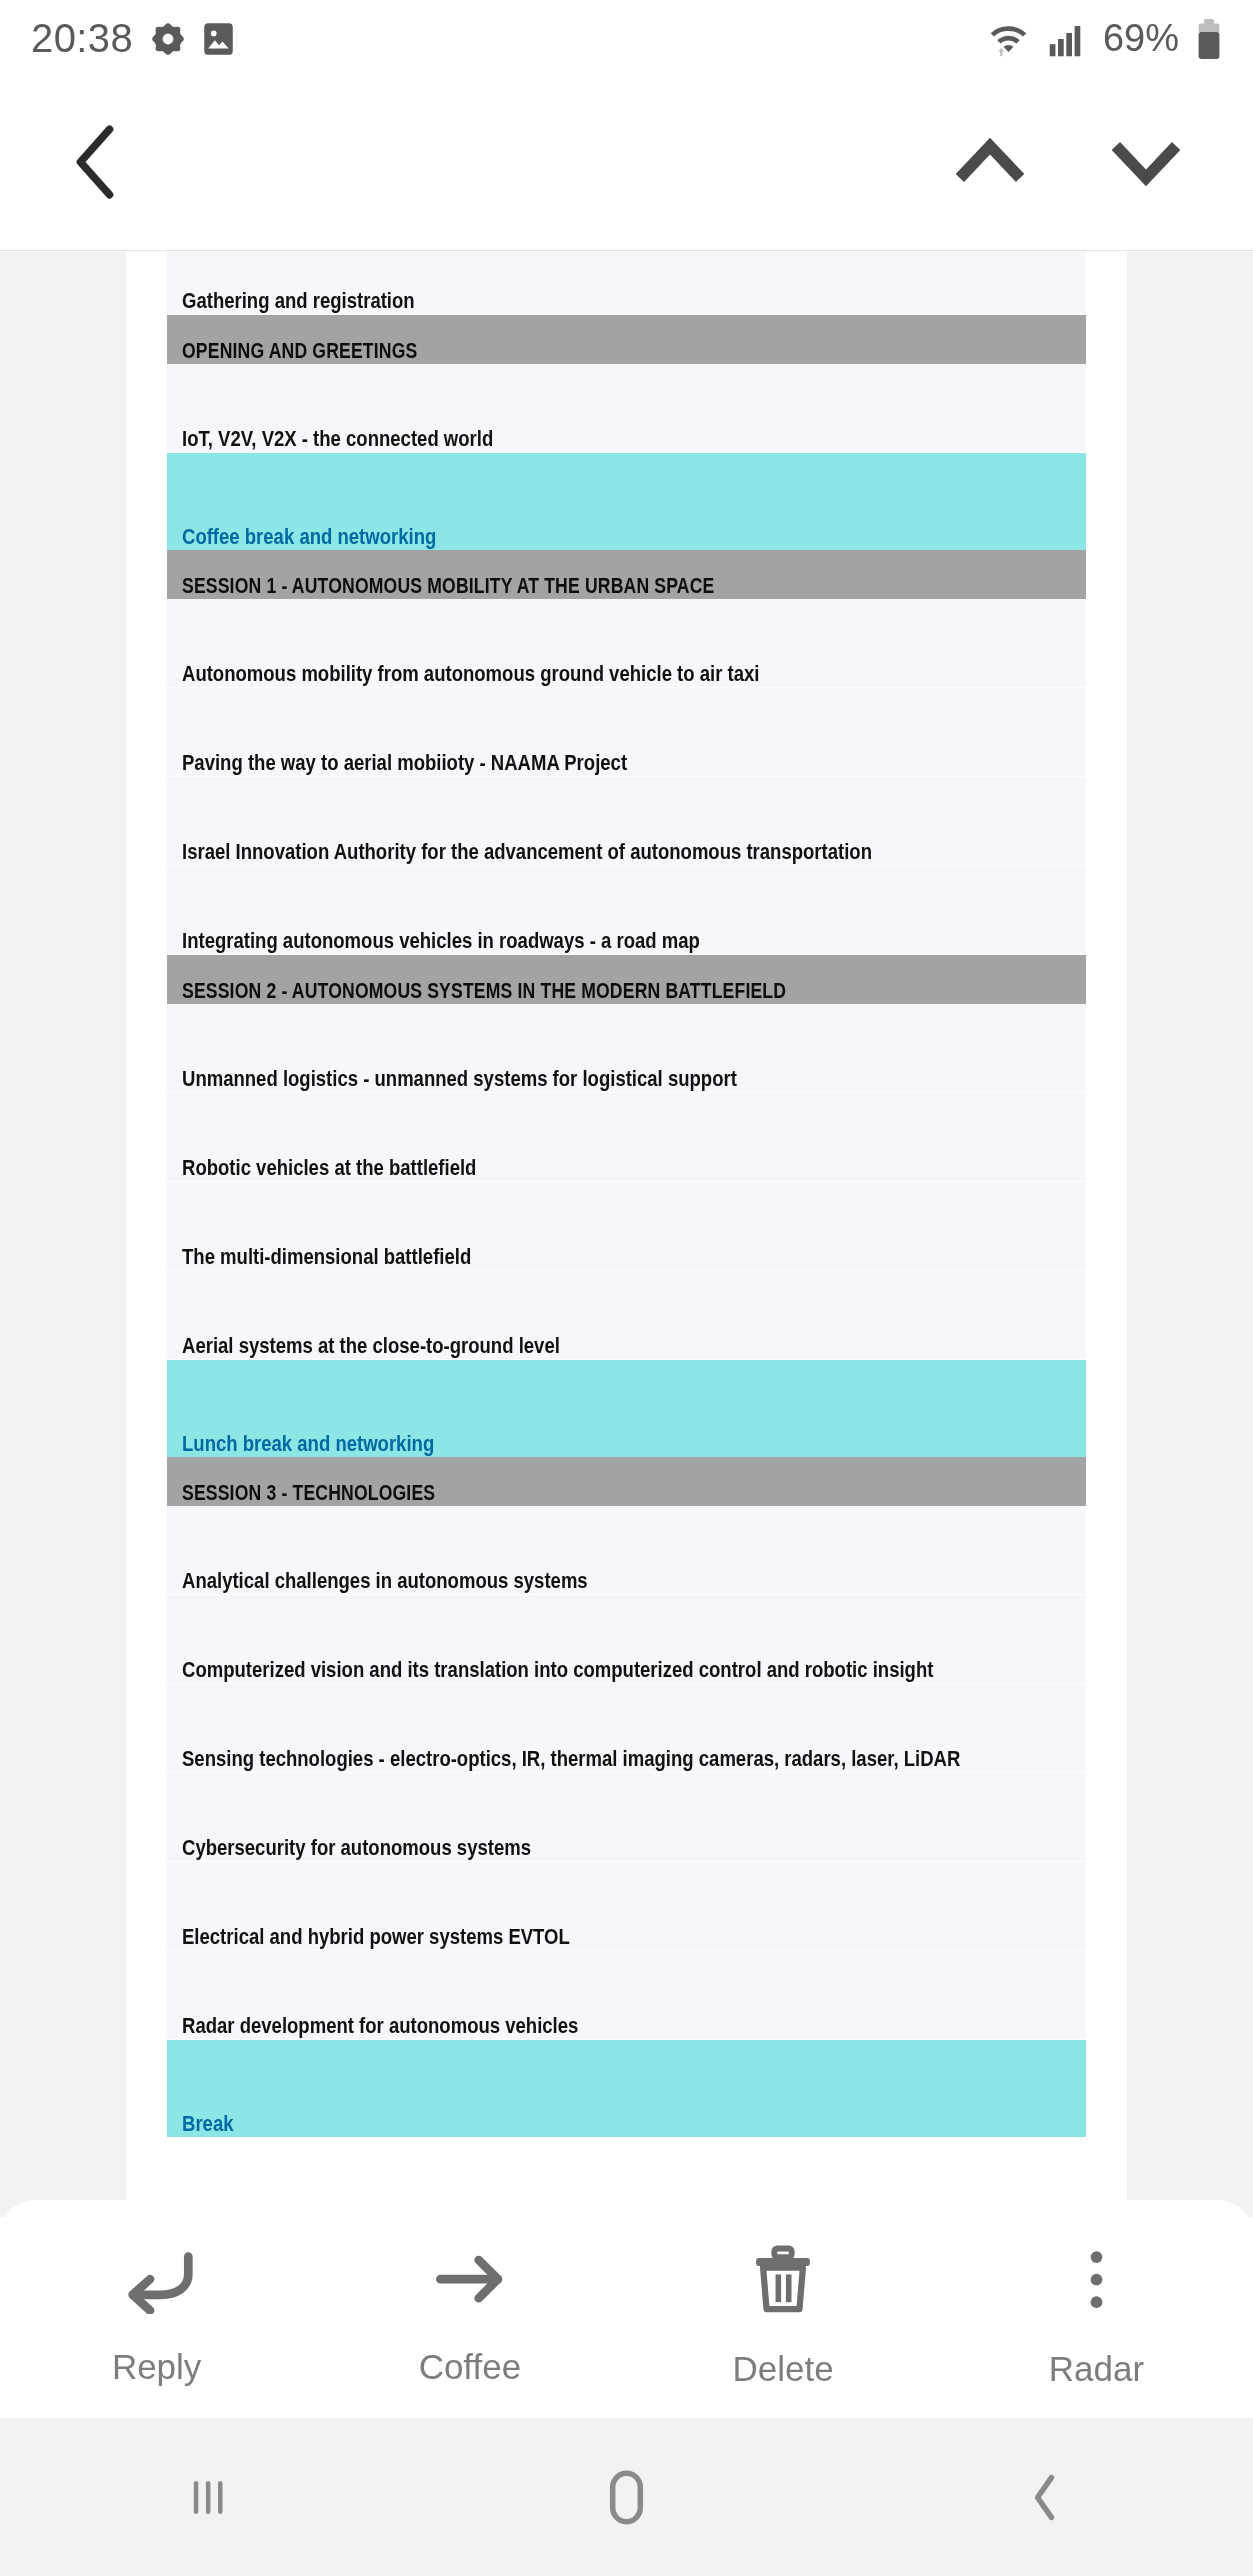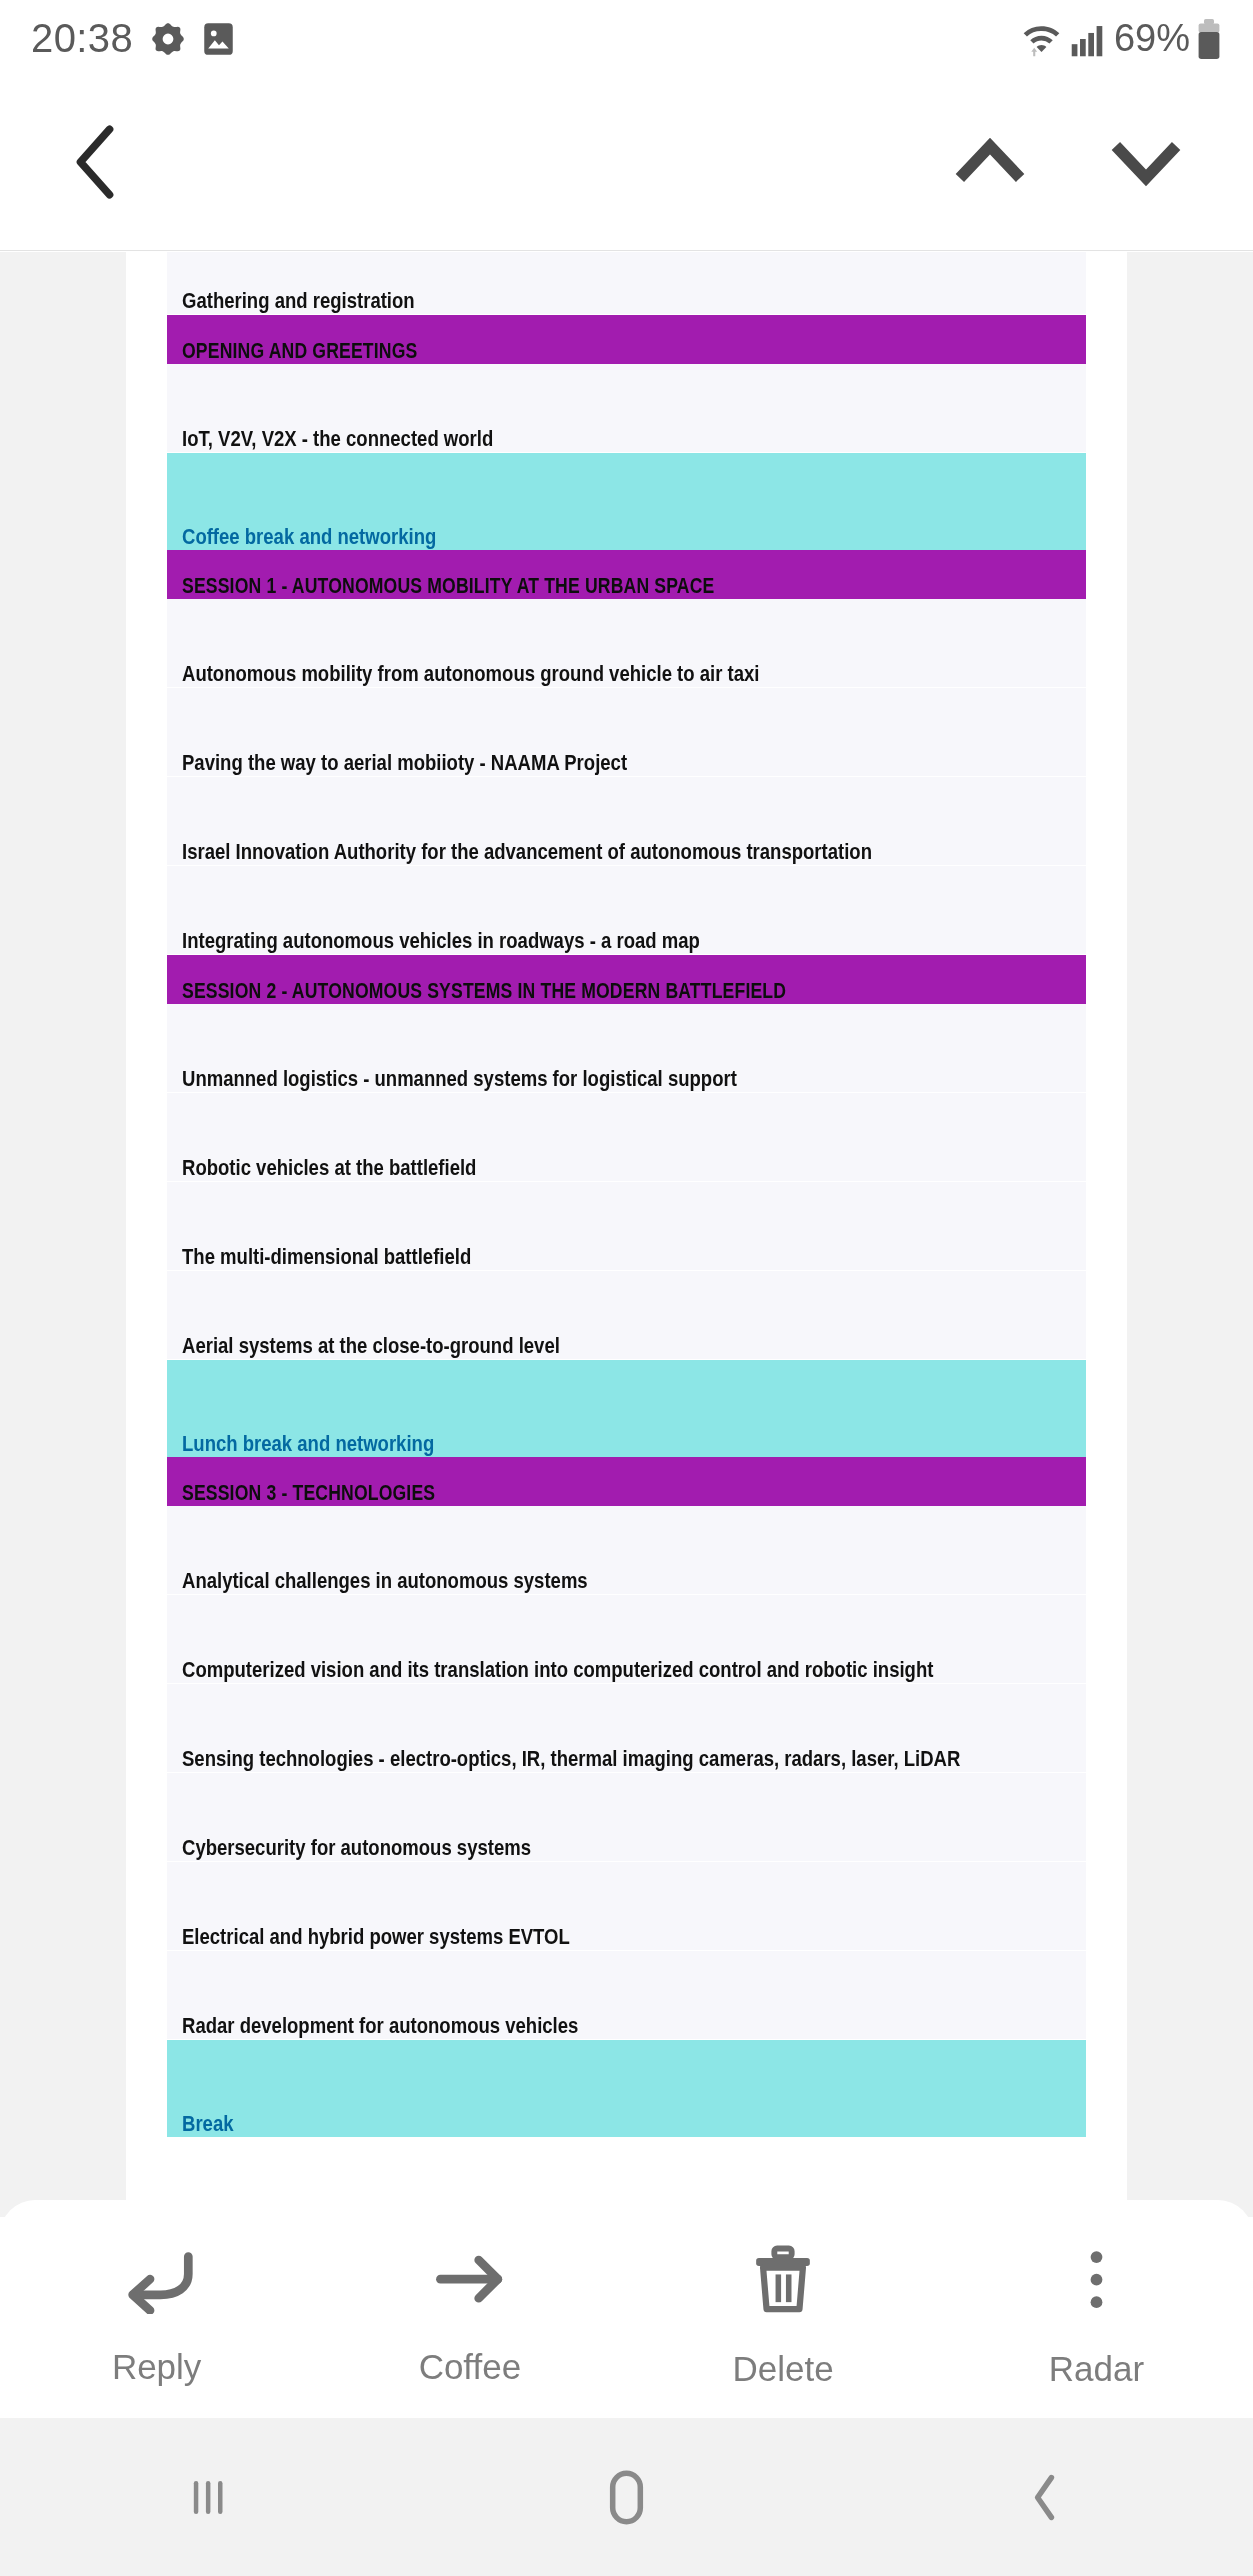--- a/index.html
+++ b/index.html
@@ -11,21 +11,21 @@
   }
 
   
   .statusbar{
     position:absolute; top:0; left:0; width:1253px; height:77px;
     background:#ffffff; display:flex; align-items:center;
     padding:17px 31px;
   }
   .sb-left{ display:flex; align-items:center; gap:15.7px; }
   .sb-time{ font-size:40px; color:#5a5a5a; letter-spacing:0.4px; font-weight:400; }
-  .sb-right{ margin-left:auto; display:flex; align-items:center; gap:6px; }
+  .sb-right{ margin-left:auto; display:flex; align-items:center; gap:17px; }
   .sb-batt-text{ font-size:38px; color:#5a5a5a; letter-spacing:0px; }
   .ico{ display:inline-flex; align-items:center; justify-content:center; }
 
   
   .navbar{
     position:absolute; top:77px; left:0; width:1253px; height:174px;
     background:#ffffff; border-bottom:0.9px solid #e3e3e3;
     display:flex; align-items:center;
   }
   .nav-back{ margin-left:63px; }
@@ -55,21 +55,21 @@
     transform:scaleX(0.82);
     transform-origin:left center;
     white-space:nowrap;
   }
   .row.item{
     background:#f7f7fb; color:#111111;
     font-size:22.6px; height:89px;
     border-bottom:0.9px solid #ffffff;
   }
   .row.head{
-    background:#a21caf; color:#0d0d0d;
+    background:#a3a3a3; color:#0d0d0d;
     font-size:22px; height:49px; letter-spacing:0.2px;
   }
   .row.break{
     background:#8ce6e6; color:#0369a1;
     font-size:22.6px; height:97px;
   }
   .row.head span{ transform:scaleX(0.80); }
 
   
   .actionbar{

